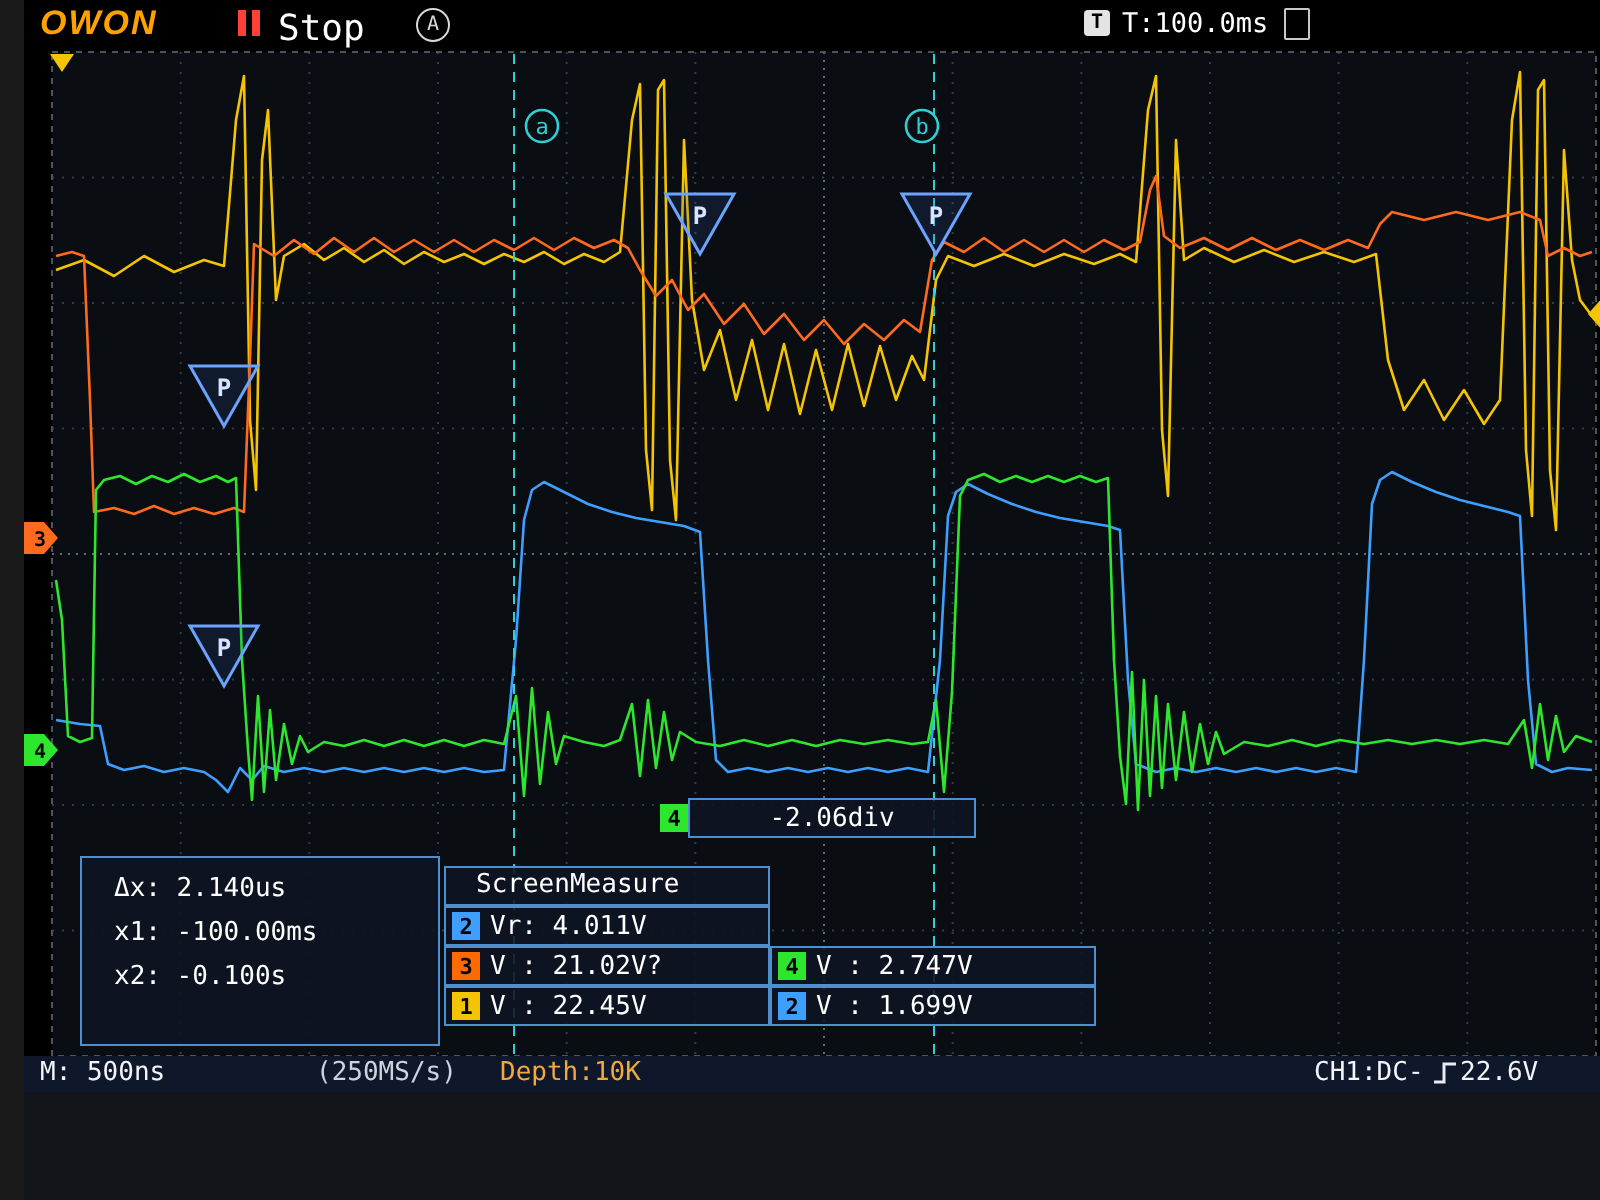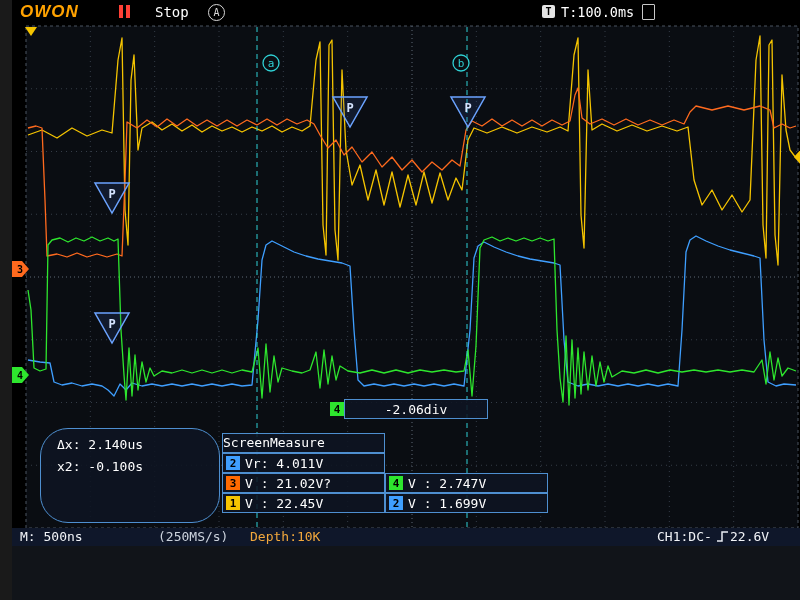--- a/index.html
+++ b/index.html
@@ -4,35 +4,35 @@
 <style>
   html,body{margin:0;padding:0;background:#1a1a1a;}
   .screen{position:relative;width:800px;height:600px;background:#000;overflow:hidden;
           font-family:"DejaVu Sans Mono",monospace;color:#e8e8e8;margin-left:12px;}
   
   .topbar{position:absolute;left:0;top:0;width:800px;height:25px;background:#000;}
   .logo{position:absolute;left:8px;top:2px;font-family:"Liberation Sans",sans-serif;
         font-weight:bold;font-style:italic;font-size:17px;color:#ffa200;letter-spacing:1px;}
   .pause{position:absolute;left:107px;top:5px;display:flex;gap:3px;}
   .pause i{display:block;width:4px;height:13px;background:#ff4036;}
-  .runstate{position:absolute;left:143px;top:4px;font-size:14px;color:#fff;}
+  .runstate{position:absolute;left:127px;top:4px;font-size:18px;color:#fff;}
   .circle-a{position:absolute;left:196px;top:4px;width:15px;height:15px;border:1.5px solid #d8d8d8;
             border-radius:50%;color:#d8d8d8;font-size:10px;display:flex;align-items:center;justify-content:center;}
   .t-icon{position:absolute;left:530px;top:5px;width:13px;height:13px;background:#e4e4e4;color:#000;
           font-size:10px;font-weight:bold;display:flex;align-items:center;justify-content:center;border-radius:2px;}
   .trigtime{position:absolute;left:549px;top:4px;font-size:13.5px;color:#ffffff;}
   .doc-icon{position:absolute;left:630px;top:4px;width:11px;height:14px;border:1.5px solid #c8c8c8;border-radius:1px;}
   
   .plot{position:absolute;left:14px;top:26px;width:772px;height:502px;background:#0a0d12;}
   svg.overlay{position:absolute;left:0;top:0;width:800px;height:600px;pointer-events:none;}
   
   .mbox{position:absolute;background:rgba(14,21,34,0.88);border:1px solid #4e8fd0;color:#fff;
         font-size:13px;box-sizing:border-box;z-index:5;}
-  .cursor-box{left:28px;top:428px;width:180px;height:95px;padding:5px 0 0 16px;line-height:22px;border-radius:28px;}
-  .sm-title{left:210px;top:433px;width:163px;height:20px;line-height:18px;padding-left:0;}
+  .cursor-box{left:28px;top:428px;width:180px;height:95px;padding:5px 0 0 16px;line-height:22px;}
+  .sm-title{left:210px;top:433px;width:163px;height:20px;line-height:18px;padding-left:15px;}
   .sm-row{display:flex;align-items:center;gap:5px;padding-left:3px;height:20px;width:163px;}
   .badge{width:14px;height:14px;font-weight:bold;font-size:11px;color:#000;
          display:inline-flex;align-items:center;justify-content:center;flex:0 0 auto;}
   .bg1{background:#f5c400}.bg2{background:#3f9fff}.bg3{background:#ff6a00}.bg4{background:#2ee62e}
   .div-badge{position:absolute;left:318px;top:399px;display:flex;align-items:center;z-index:5;}
   .div-box{width:142px;height:18px;border:1px solid #4e8fd0;background:rgba(14,21,34,0.88);color:#fff;
            font-size:13px;display:flex;align-items:center;justify-content:center;}
   
   .statusbar{position:absolute;left:0;top:528px;width:800px;height:18px;background:#0f172a;font-size:13px;}
   .statusbar span{position:absolute;top:1px;}
@@ -139,20 +139,21 @@
     </g>
   </svg>
 
   <div class="div-badge">
     <span class="badge bg4">4</span>
     <span class="div-box">-2.06div</span>
   </div>
 
   <div class="mbox cursor-box">
     <div>Δx: 2.140us</div>
+    <div>x1: -100.00ms</div>
     <div>x2: -0.100s</div>
   </div>
 
   <div class="mbox sm-title">ScreenMeasure</div>
   <div class="mbox sm-row" style="left:210px;top:453px;">
     <span class="badge bg2">2</span>
     <span>Vr: 4.011V</span>
   </div>
   <div class="mbox sm-row" style="left:210px;top:473px;">
     <span class="badge bg3">3</span>

